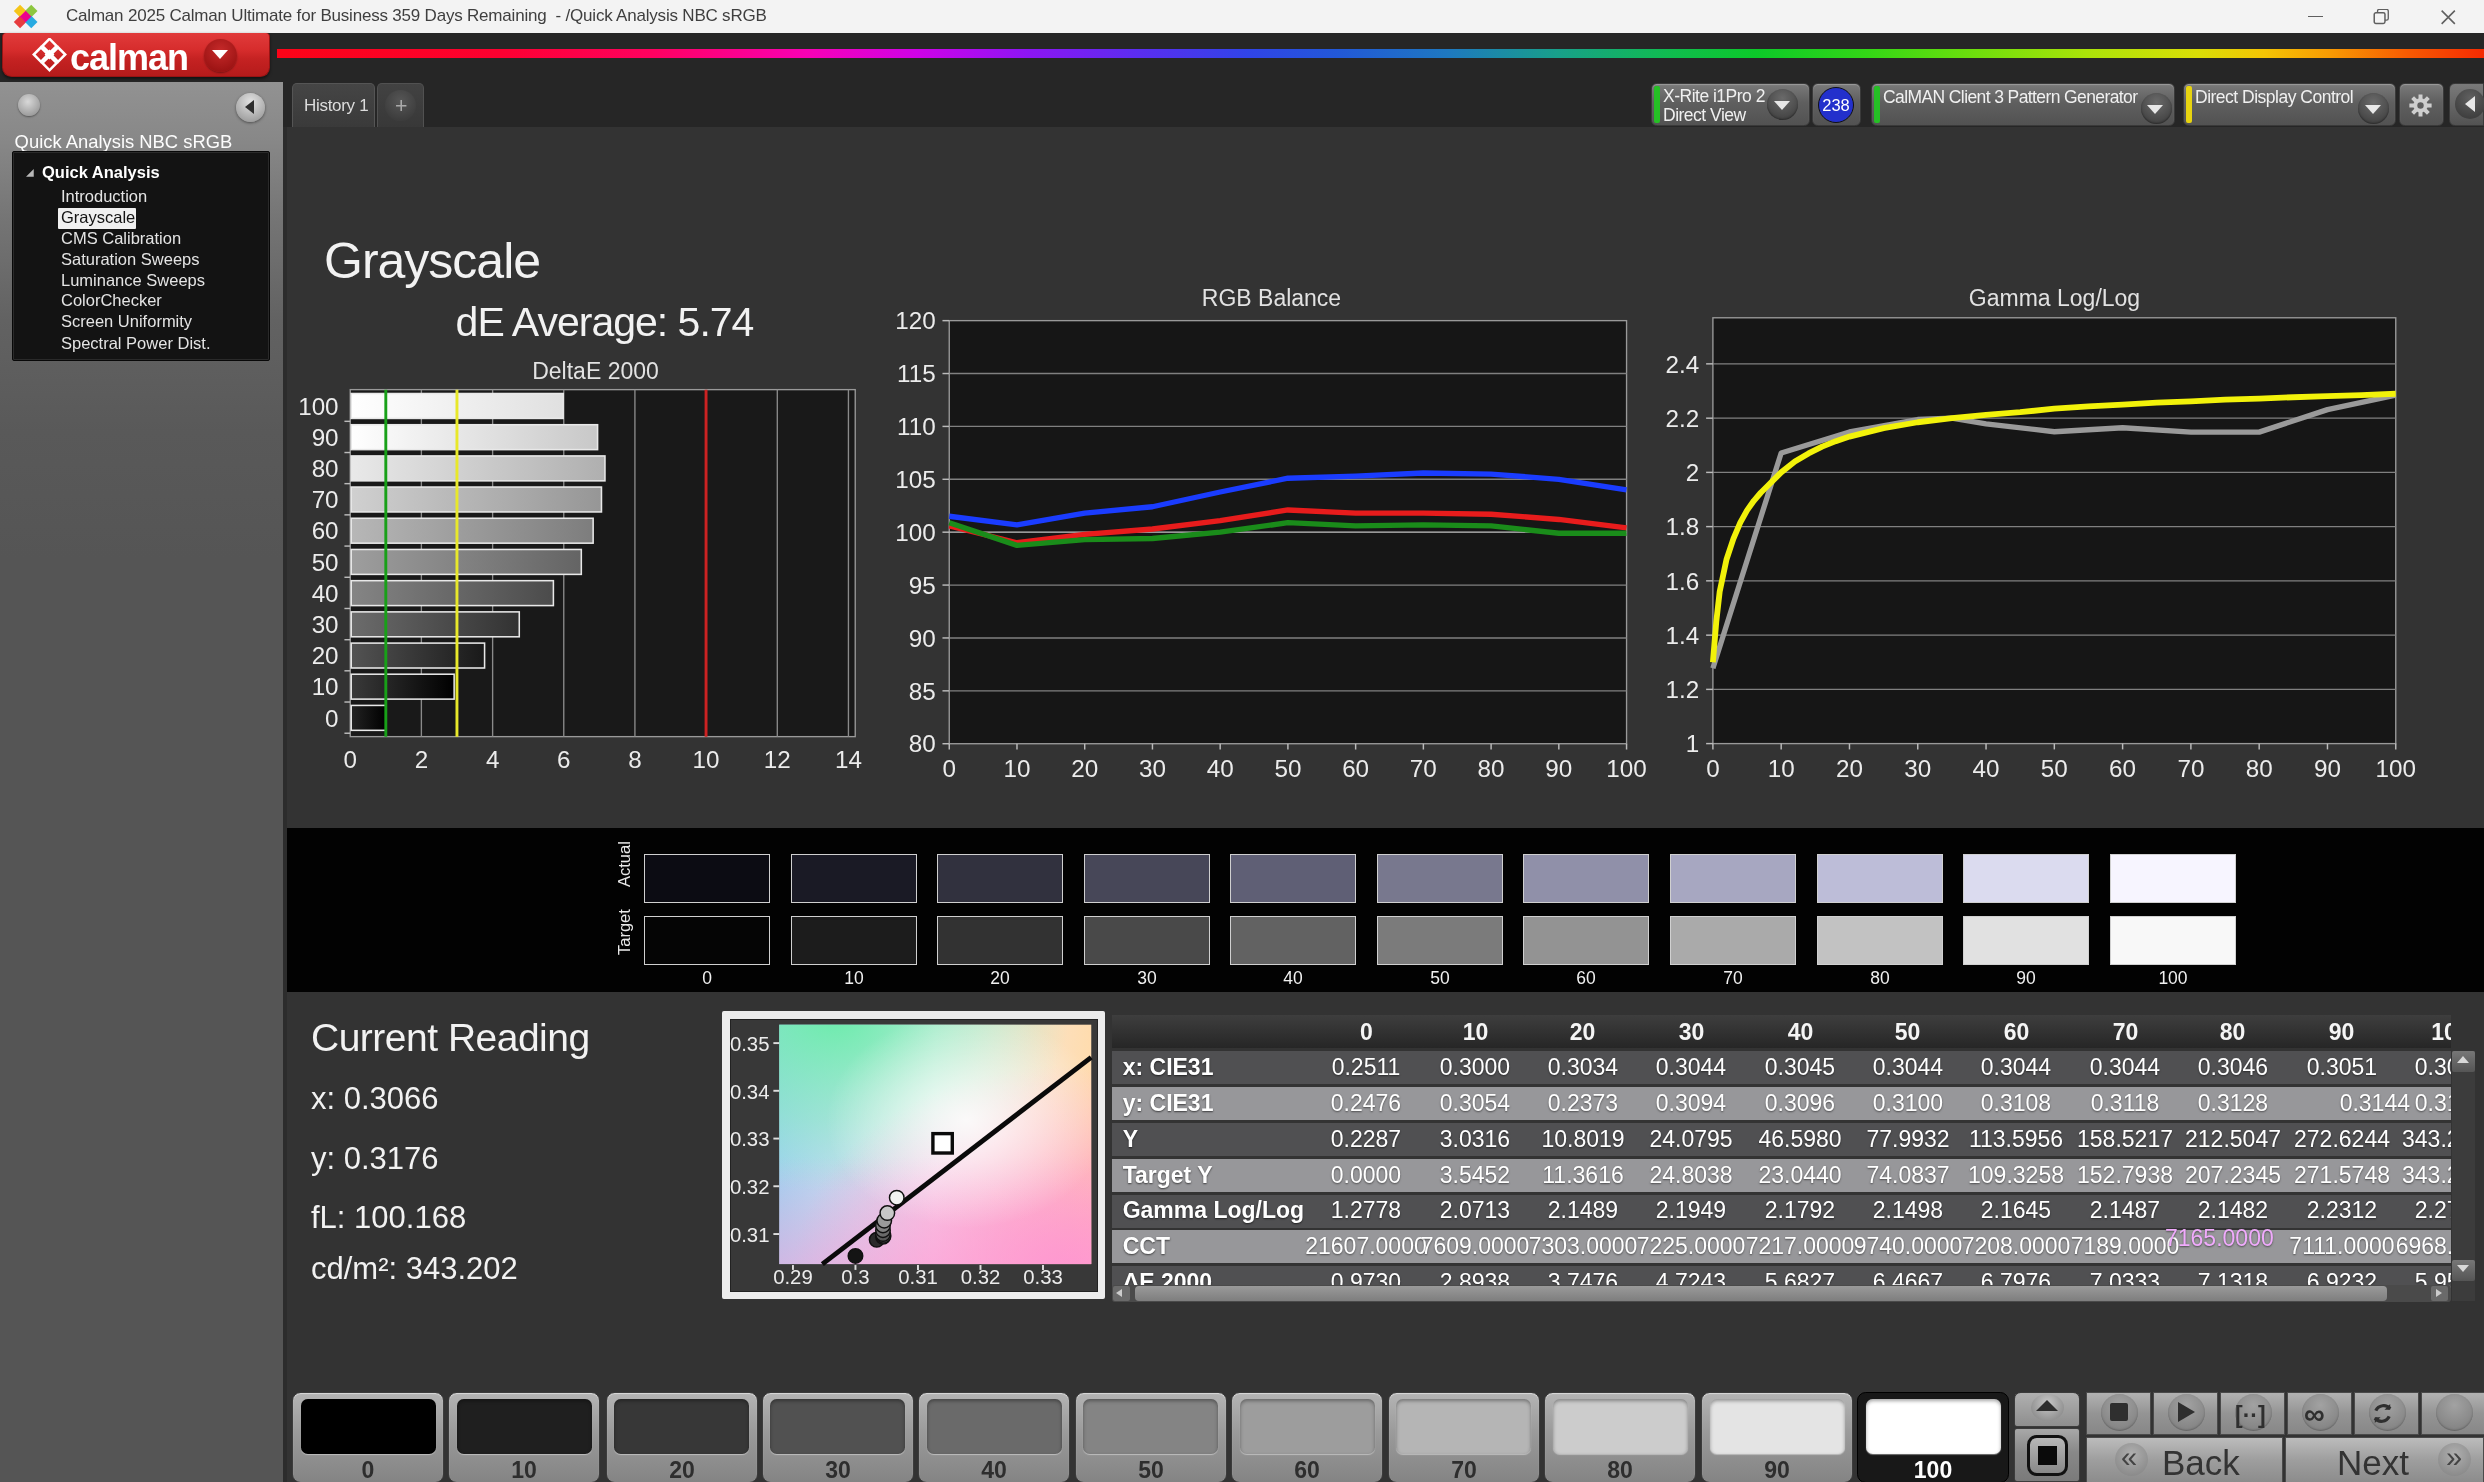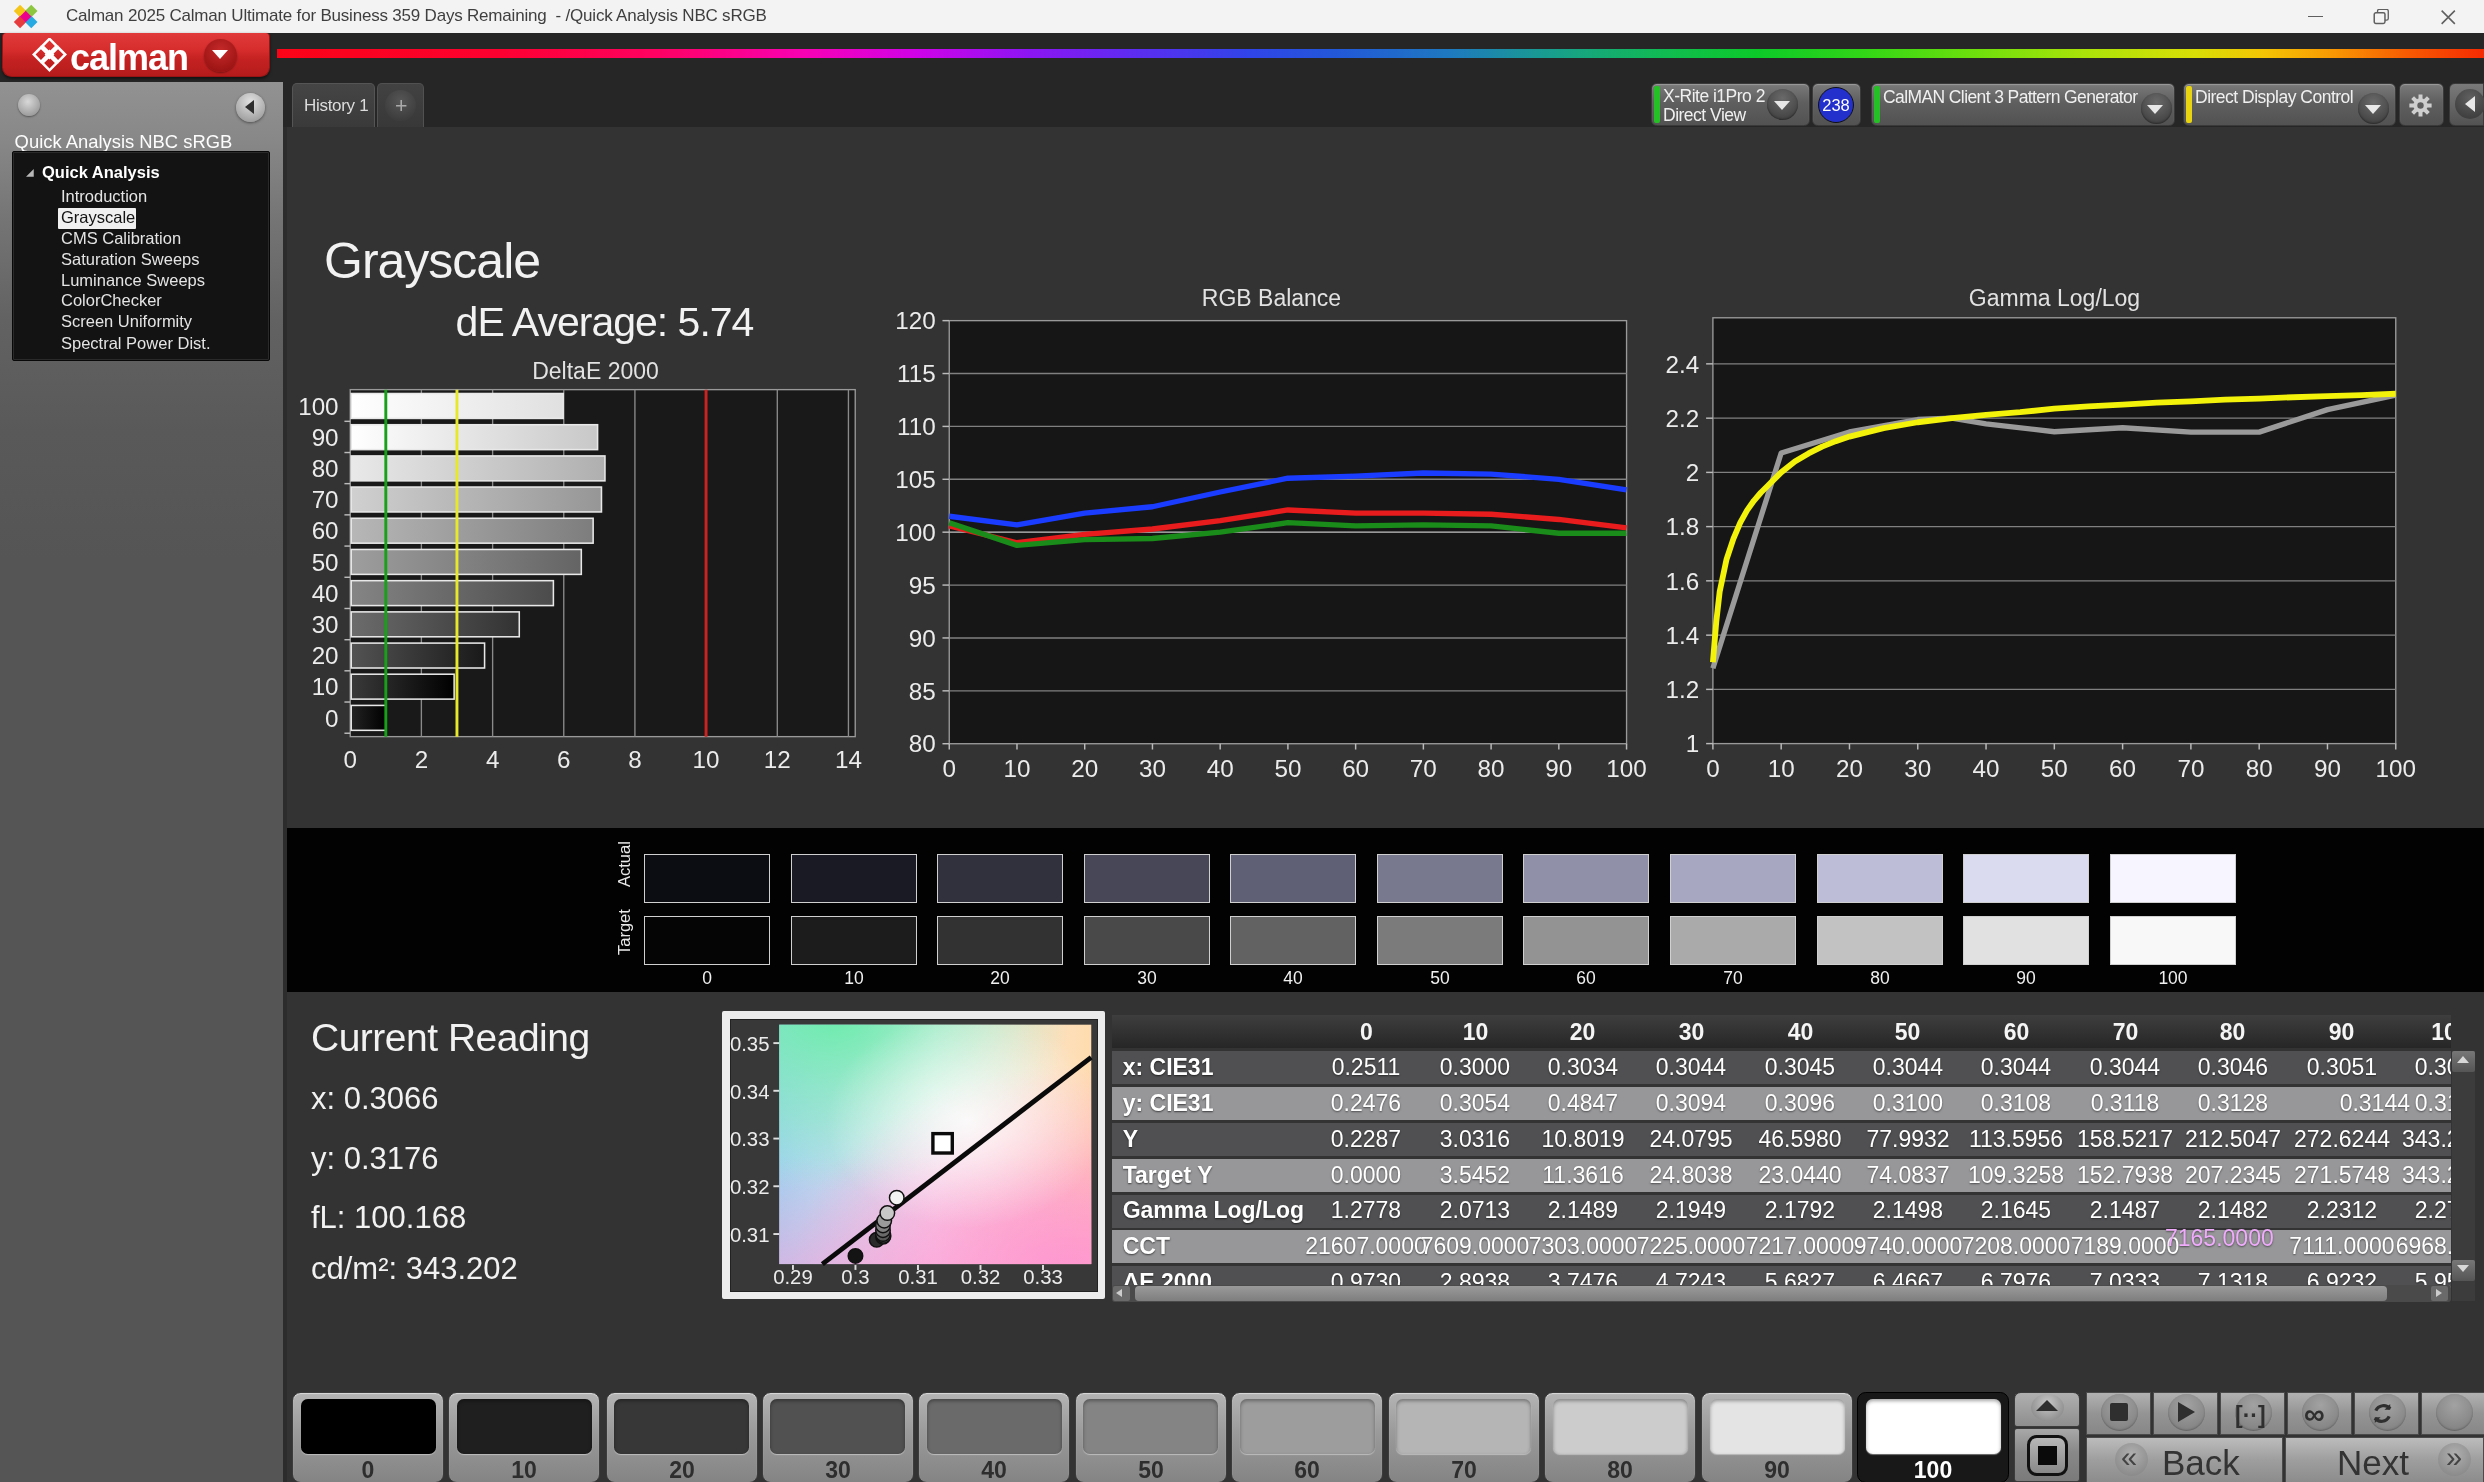--- a/index.html
+++ b/index.html
@@ -472,21 +472,21 @@
 <div class="abs" style="left:728px;top:39px;width:136px;text-align:center;font-size:23px;color:#fff;text-shadow:0 1px 1.9px rgba(0,0,0,.5)">0.3044</div>
 <div class="abs" style="left:836px;top:39px;width:136px;text-align:center;font-size:23px;color:#fff;text-shadow:0 1px 1.9px rgba(0,0,0,.5)">0.3044</div>
 <div class="abs" style="left:945px;top:39px;width:136px;text-align:center;font-size:23px;color:#fff;text-shadow:0 1px 1.9px rgba(0,0,0,.5)">0.3044</div>
 <div class="abs" style="left:1053px;top:39px;width:136px;text-align:center;font-size:23px;color:#fff;text-shadow:0 1px 1.9px rgba(0,0,0,.5)">0.3046</div>
 <div class="abs" style="left:1162px;top:39px;width:136px;text-align:center;font-size:23px;color:#fff;text-shadow:0 1px 1.9px rgba(0,0,0,.5)">0.3051</div>
 <div class="abs" style="left:1270px;top:39px;width:136px;text-align:center;font-size:23px;color:#fff;text-shadow:0 1px 1.9px rgba(0,0,0,.5)">0.3066</div>
 <div class="abs" style="left:0;top:72px;width:1339px;height:33px;background:linear-gradient(#97979a,#97979a)"></div>
 <div class="abs" style="left:10.7px;top:75px;font-size:23px;font-weight:bold;color:#fff;text-shadow:0 1px 1.9px rgba(0,0,0,.6)">y: CIE31</div>
 <div class="abs" style="left:186px;top:75px;width:136px;text-align:center;font-size:23px;color:#fff;text-shadow:0 1px 1.9px rgba(0,0,0,.5)">0.2476</div>
 <div class="abs" style="left:295px;top:75px;width:136px;text-align:center;font-size:23px;color:#fff;text-shadow:0 1px 1.9px rgba(0,0,0,.5)">0.3054</div>
-<div class="abs" style="left:403px;top:75px;width:136px;text-align:center;font-size:23px;color:#fff;text-shadow:0 1px 1.9px rgba(0,0,0,.5)">0.4847</div>
+<div class="abs" style="left:403px;top:75px;width:136px;text-align:center;font-size:23px;color:#fff;text-shadow:0 1px 1.9px rgba(0,0,0,.5)">0.2373</div>
 <div class="abs" style="left:511px;top:75px;width:136px;text-align:center;font-size:23px;color:#fff;text-shadow:0 1px 1.9px rgba(0,0,0,.5)">0.3094</div>
 <div class="abs" style="left:620px;top:75px;width:136px;text-align:center;font-size:23px;color:#fff;text-shadow:0 1px 1.9px rgba(0,0,0,.5)">0.3096</div>
 <div class="abs" style="left:728px;top:75px;width:136px;text-align:center;font-size:23px;color:#fff;text-shadow:0 1px 1.9px rgba(0,0,0,.5)">0.3100</div>
 <div class="abs" style="left:836px;top:75px;width:136px;text-align:center;font-size:23px;color:#fff;text-shadow:0 1px 1.9px rgba(0,0,0,.5)">0.3108</div>
 <div class="abs" style="left:945px;top:75px;width:136px;text-align:center;font-size:23px;color:#fff;text-shadow:0 1px 1.9px rgba(0,0,0,.5)">0.3118</div>
 <div class="abs" style="left:1053px;top:75px;width:136px;text-align:center;font-size:23px;color:#fff;text-shadow:0 1px 1.9px rgba(0,0,0,.5)">0.3128</div>
 <div class="abs" style="left:1162px;top:75px;width:136px;text-align:right;font-size:23px;color:#fff;text-shadow:0 1px 1.9px rgba(0,0,0,.5)">0.3144</div>
 <div class="abs" style="left:1270px;top:75px;width:136px;text-align:center;font-size:23px;color:#fff;text-shadow:0 1px 1.9px rgba(0,0,0,.5)">0.3176</div>
 <div class="abs" style="left:0;top:108px;width:1339px;height:33px;background:linear-gradient(#505052,#505052)"></div>
 <div class="abs" style="left:10.7px;top:111px;font-size:23px;font-weight:bold;color:#fff;text-shadow:0 1px 1.9px rgba(0,0,0,.6)">Y</div>

